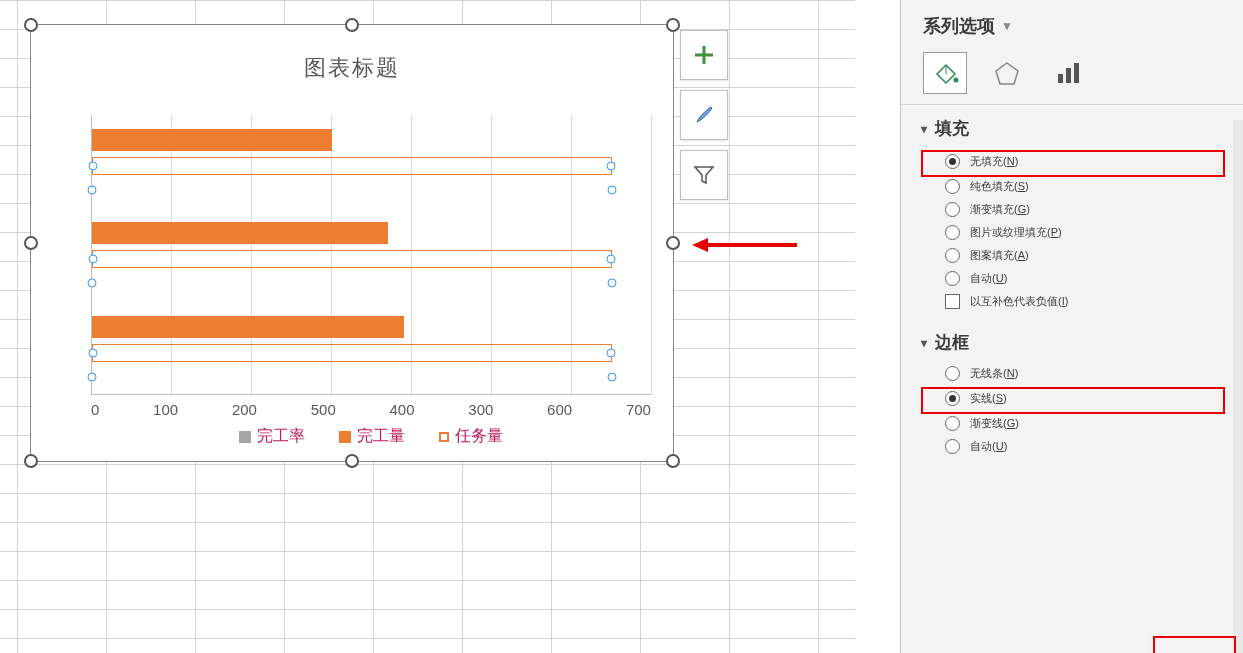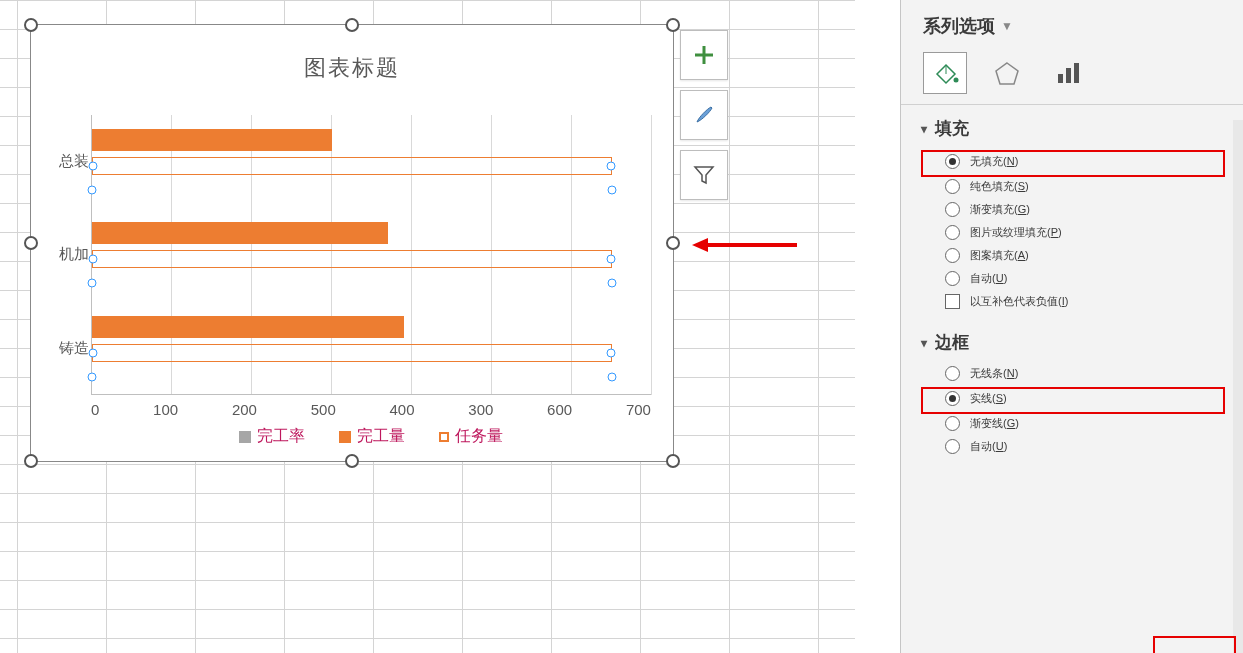--- a/index.html
+++ b/index.html
@@ -224,25 +224,20 @@
         <div class="grid-v" style="left:14.28%;"></div>
         <div class="grid-v" style="left:28.56%;"></div>
         <div class="grid-v" style="left:42.84%;"></div>
         <div class="grid-v" style="left:57.12%;"></div>
         <div class="grid-v" style="left:71.4%;"></div>
         <div class="grid-v" style="left:85.68%;"></div>
         <div class="grid-v" style="left:99.96%;"></div>
         <div class="axis-line y"></div>
         <div class="axis-line"></div>
 
-        <div class="y-labels">
-          <span>总装</span>
-          <span>机加</span>
-          <span>铸造</span>
-        </div>
 
         <div class="bar-group" style="top:0%;">
           <div class="bar solid" style="width:42.8%;"></div>
           <div class="bar outline" style="width:92.8%;">
             <div class="selection-handle" style="left:0;top:50%;"></div>
             <div class="selection-handle" style="left:100%;top:50%;"></div>
           </div>
           <div class="bar rate" style="width:92.8%; background:transparent;">
             <div class="selection-handle" style="left:0;top:50%;"></div>
             <div class="selection-handle" style="left:100%;top:50%;"></div>

